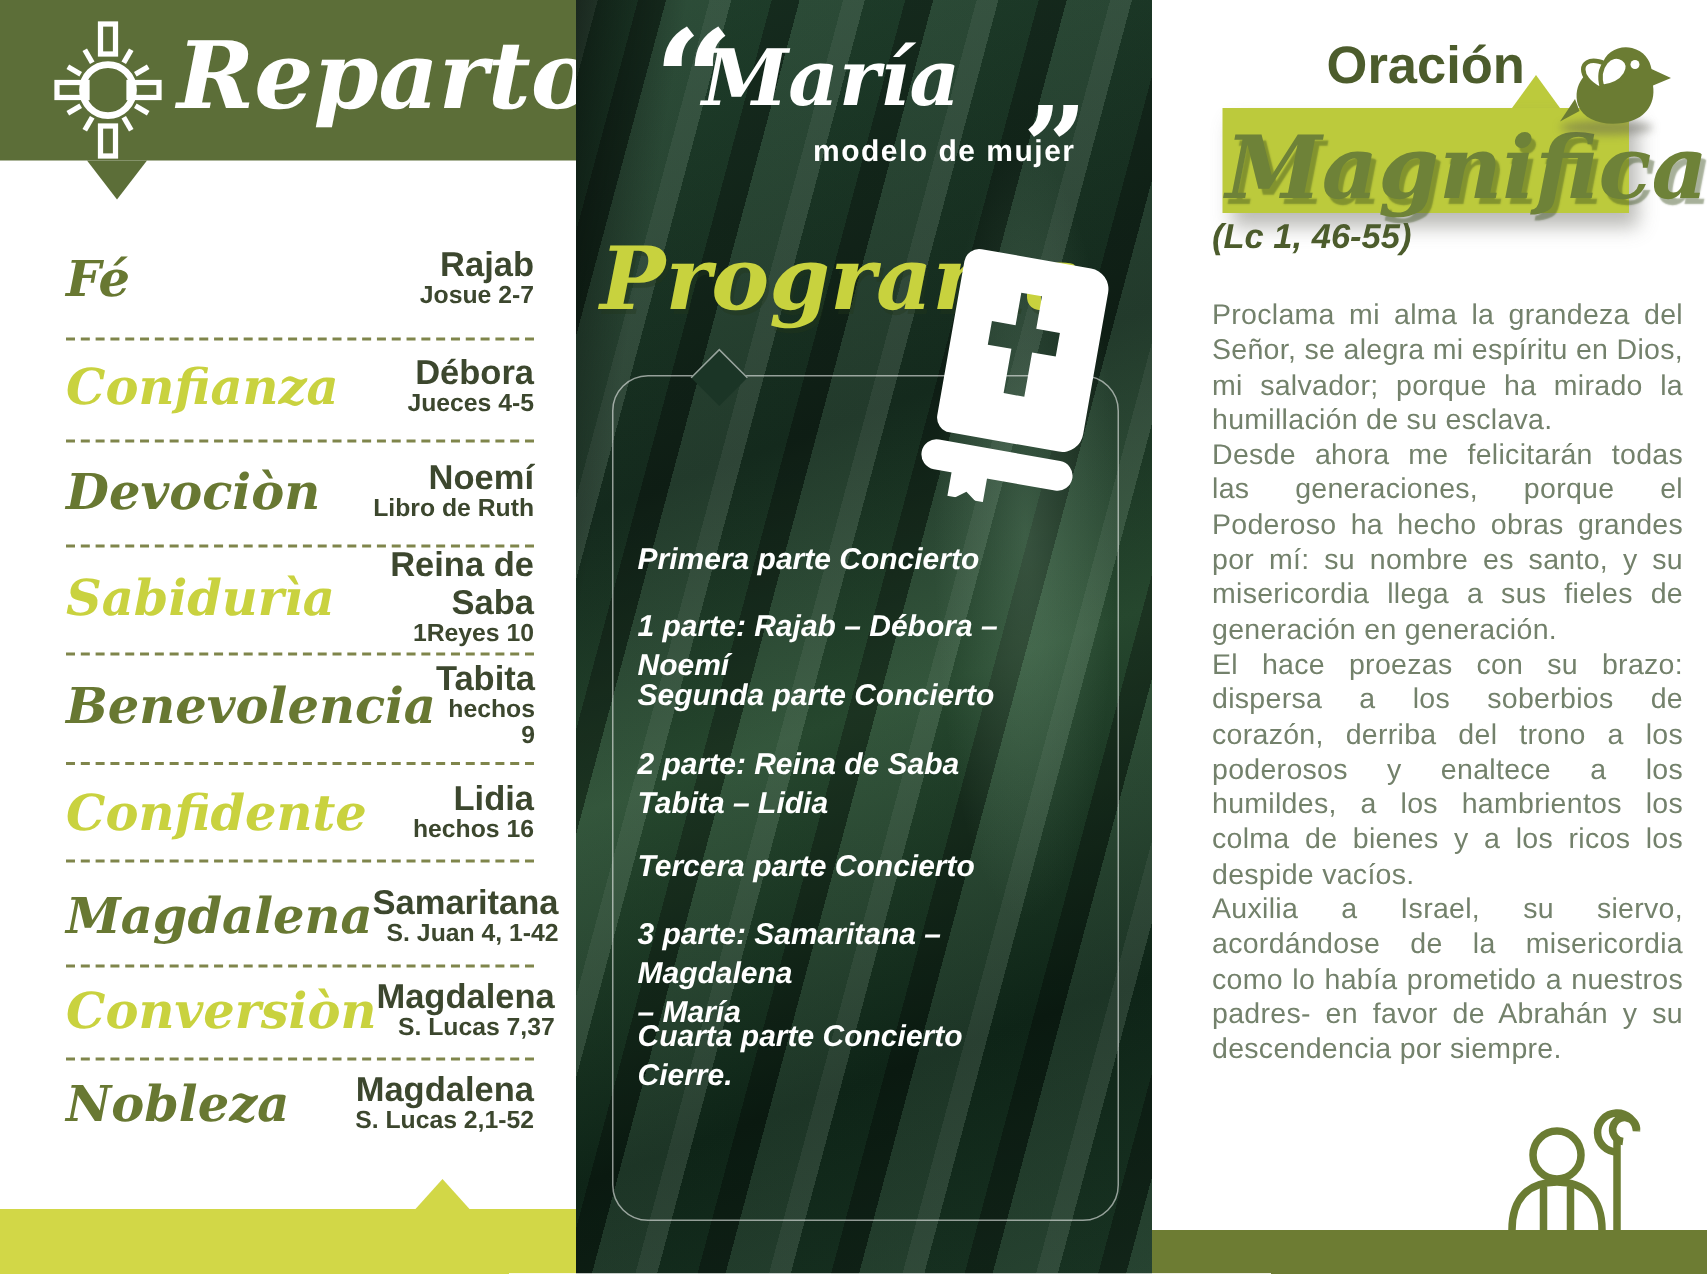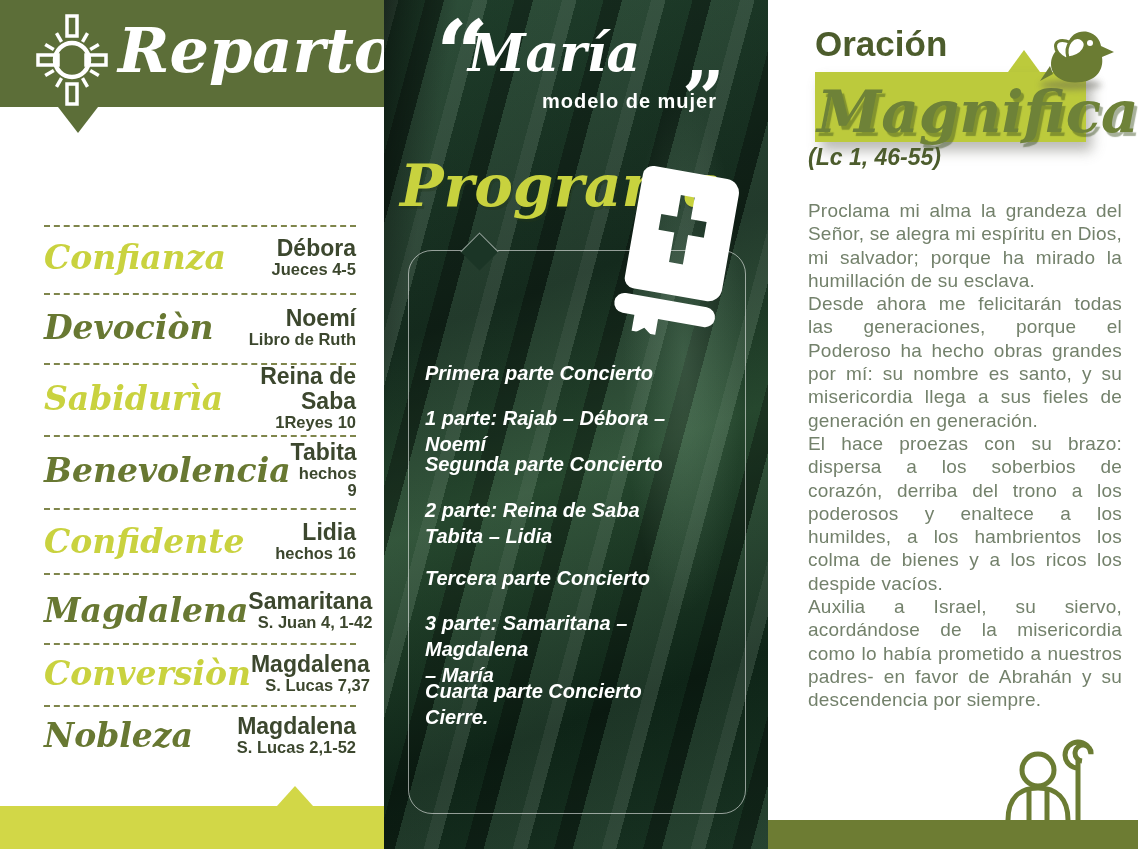--- a/index.html
+++ b/index.html
@@ -52,21 +52,21 @@
   .prog-box-notch{left:82px;top:238px;width:26px;height:26px;transform:rotate(45deg);
     border-top:1.5px solid rgba(255,255,255,0.55);
     border-left:1.5px solid rgba(255,255,255,0.55);
     background:#1b3526;}
   .prog-item{left:41px;width:300px;color:#fff;font-weight:bold;font-style:italic;
     font-size:20px;line-height:26px;white-space:pre-line;}
   .book-icon-wrap{left:232px;top:166px;width:130px;height:172px;transform:rotate(10deg);}
 
   
   #right-panel{left:768px;top:0;width:370px;height:849px;}
-  .oracion-title{left:47px;top:24px;width:271px;text-align:left;
+  .oracion-title{left:47px;top:24px;width:271px;text-align:center;
     font-size:35px;font-weight:bold;color:#4c5c2c;}
   .magnificat-box{left:47px;top:72px;width:271px;height:70px;background:#bcca3c;
     box-shadow:6px 9px 12px rgba(105,105,95,0.45);}
   .magnificat-notch{left:240px;top:50px;width:0;height:0;
     border-left:16px solid transparent;border-right:16px solid transparent;
     border-bottom:22px solid #bcca3c;}
   .magnificat-title{left:18px;top:78px;font-size:58px;color:#6e8238;
     text-shadow:3px 4px 1px rgba(60,80,30,0.45);margin-left:31px;}
   .lc-ref{left:40px;top:144px;width:278px;text-align:left;
     font-size:23px;font-weight:bold;font-style:italic;color:#4c5c2c;}
@@ -103,20 +103,27 @@
             <line x1="19.8" y1="58.5" x2="11.2" y2="63.5"></line>
             <line x1="27.5" y1="66.2" x2="22.5" y2="74.8"></line>
             <line x1="48.5" y1="66.2" x2="53.5" y2="74.8"></line>
             <line x1="56.2" y1="58.5" x2="64.8" y2="63.5"></line>
           </g>
         </g>
       </svg>
     </div>
     <div class="abs script reparto-title">Reparto</div>
 
+    <div class="abs cast-row" style="top:159px">
+      <div class="virtue dark">Fé</div>
+      <div class="who">
+          <div class="who-name">Rajab</div>
+      <div class="who-ref">Josue 2-7</div>
+        </div>
+    </div>
     <div class="abs dash" style="top:225px"></div>
     <div class="abs cast-row" style="top:231px">
       <div class="virtue lime">Confianza</div>
       <div class="who">
           <div class="who-name">Débora</div>
       <div class="who-ref">Jueces 4-5</div>
         </div>
     </div>
     <div class="abs dash" style="top:293px"></div>
     <div class="abs cast-row" style="top:301px">

